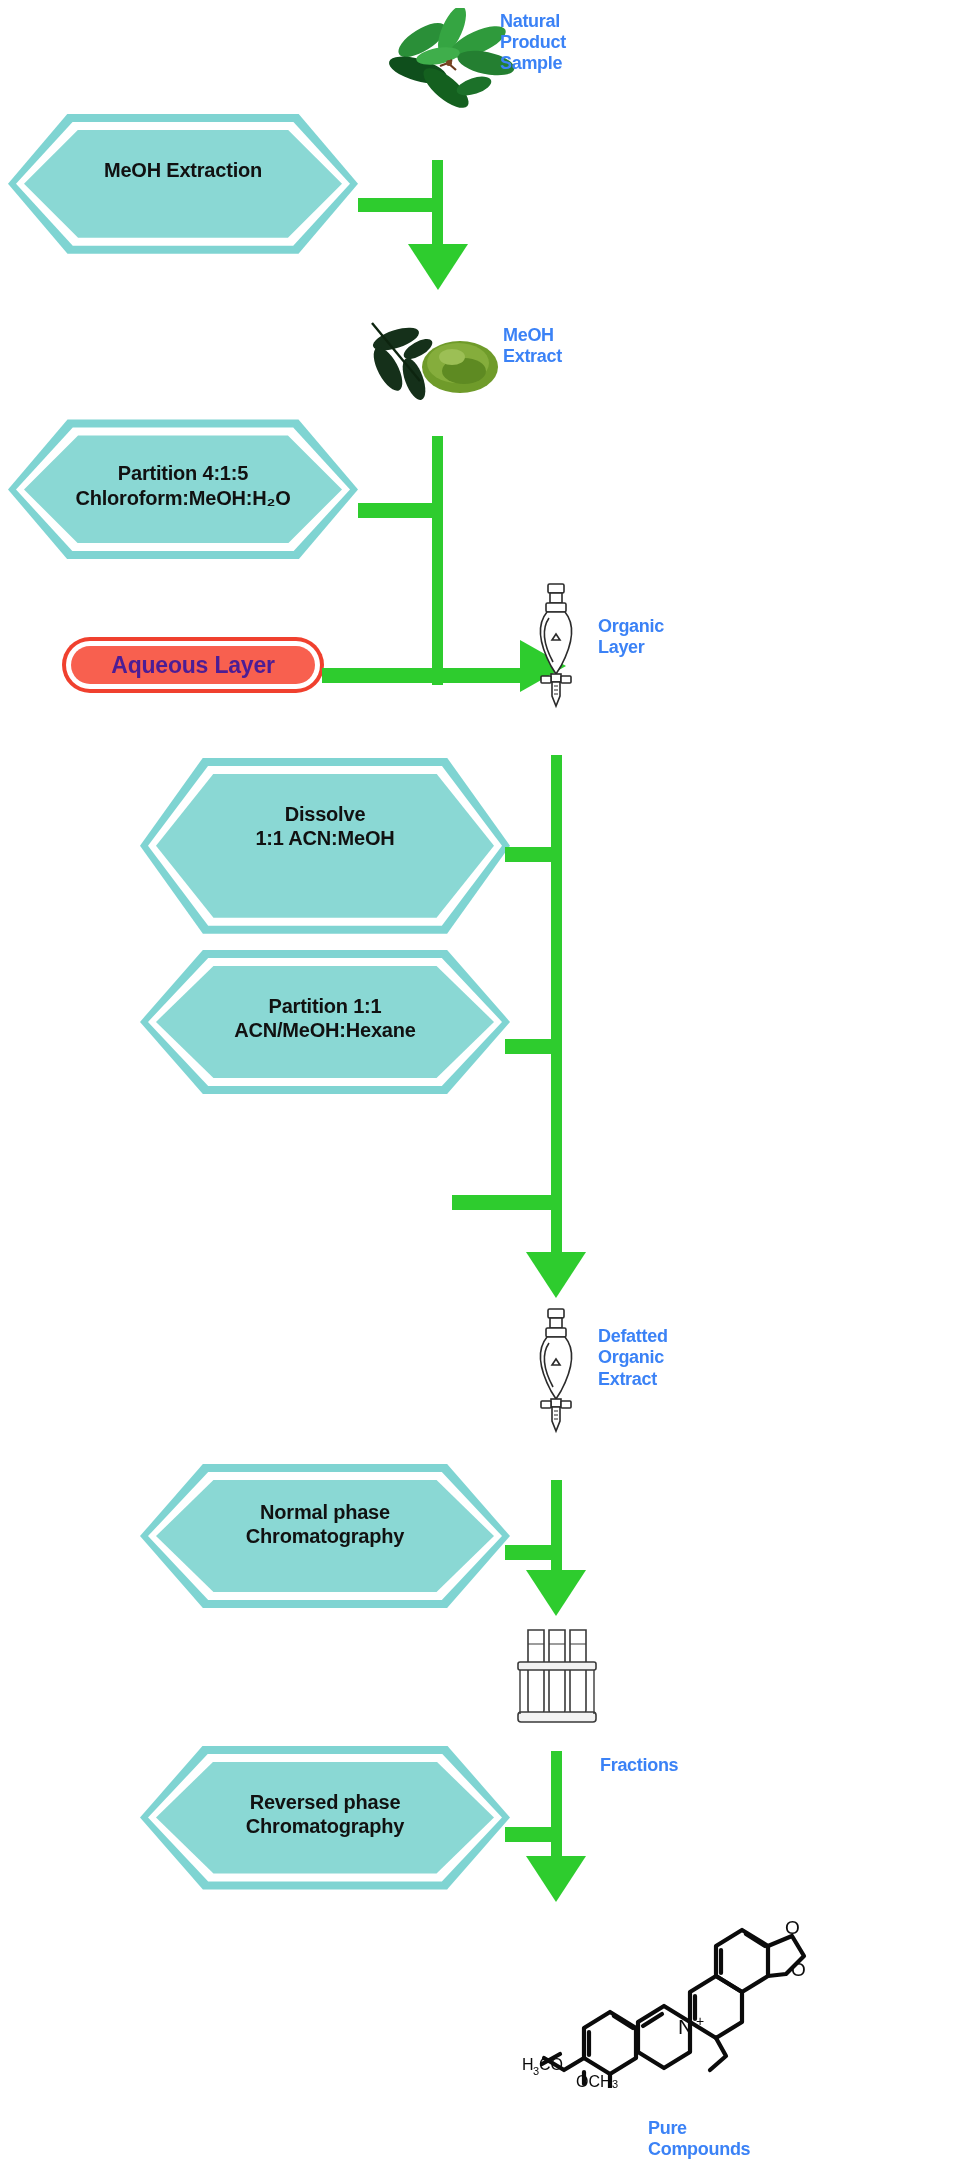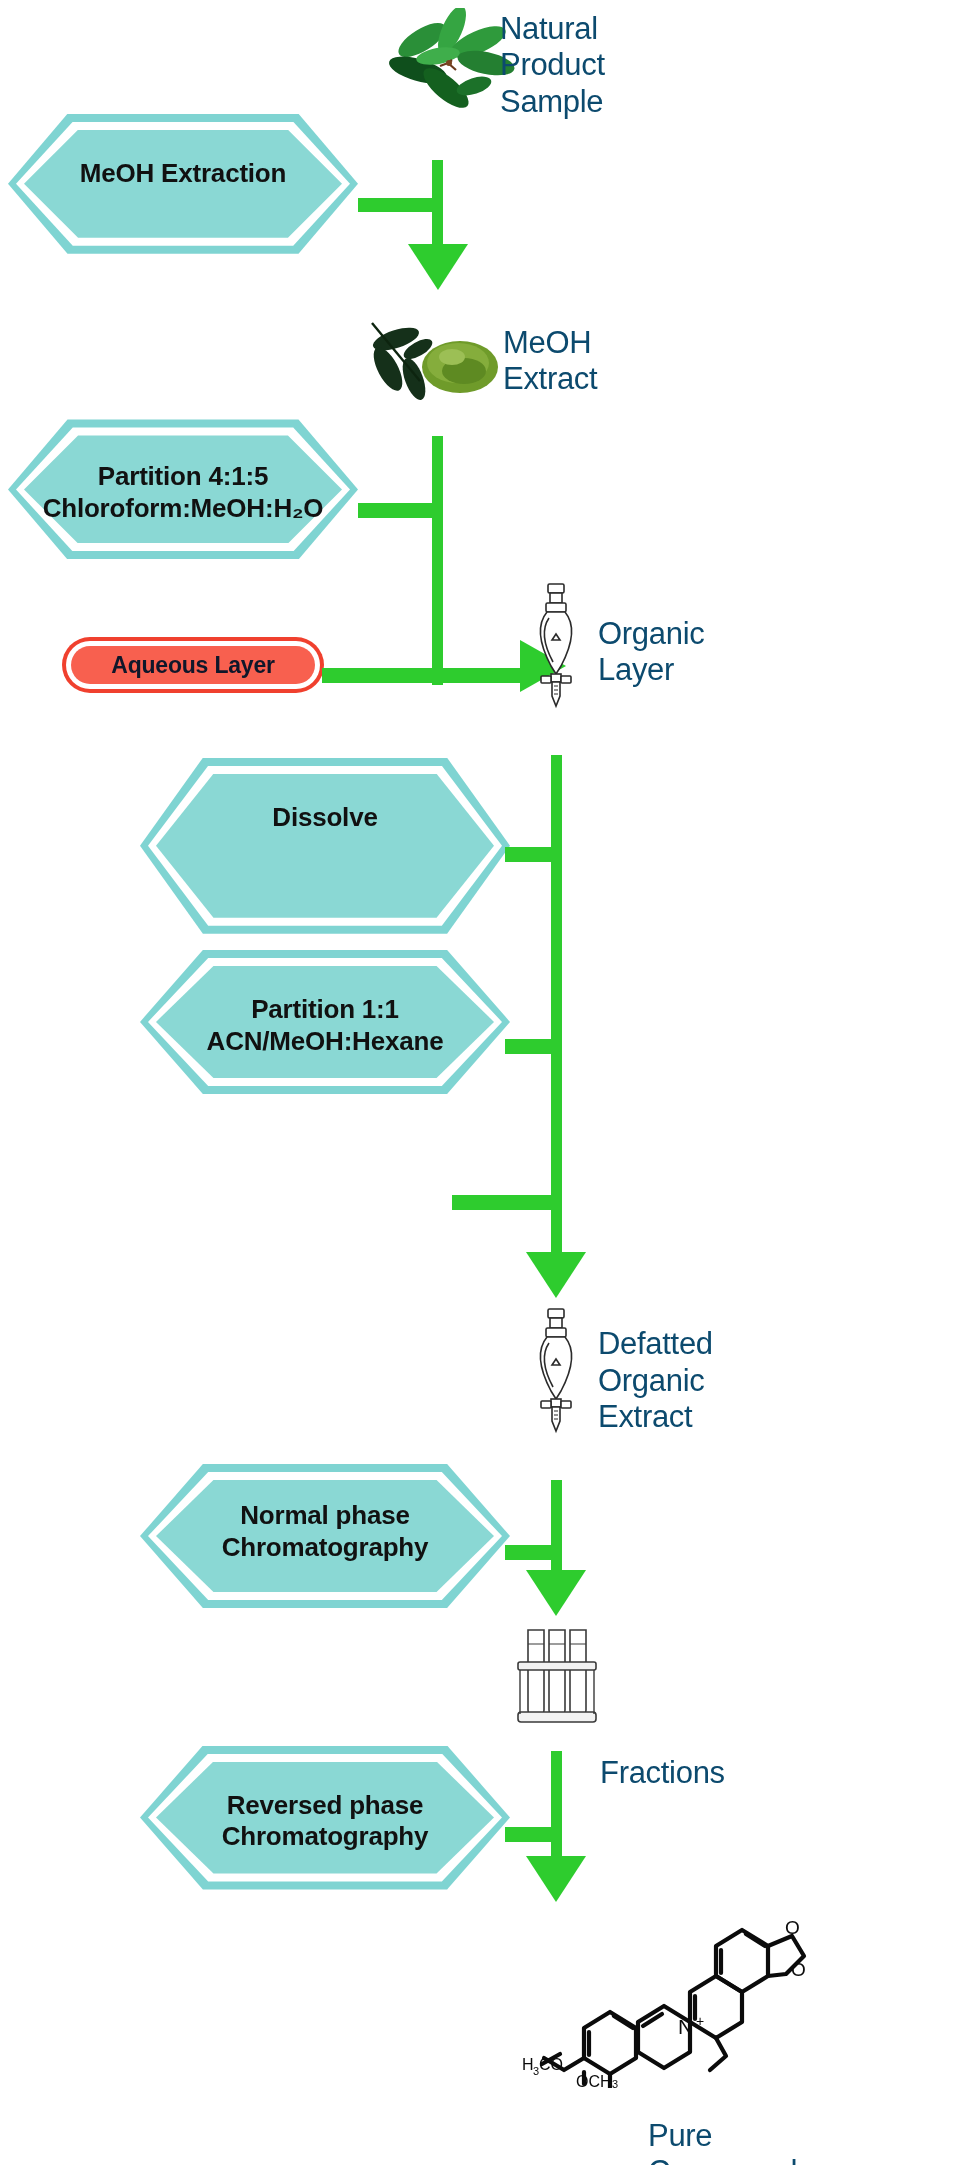--- a/index.html
+++ b/index.html
@@ -28,21 +28,21 @@
     background:#8ad8d4;
     clip-path:polygon(17% 0%, 83% 0%, 100% 50%, 83% 100%, 17% 100%, 0% 50%);
     display:flex;align-items:center;justify-content:center;
   }
   .hex-label{
     position:absolute;left:0;right:0;
     text-align:center;
     font-weight:bold;
     color:#111111;
     line-height:1.22;
-    font-size:26px;
+    font-size:20px;
     letter-spacing:-0.2px;
     pointer-events:none;
   }
   .hex-label .l2{display:block;}
 
   
   .pill-wrap{position:absolute;}
   .pill-outer{
     position:absolute;inset:0;
     background:#f0402e;
@@ -51,43 +51,43 @@
   .pill-gap{
     position:absolute;left:4px;top:4px;right:4px;bottom:4px;
     background:#ffffff;border-radius:999px;
   }
   .pill-inner{
     position:absolute;left:9px;top:9px;right:9px;bottom:9px;
     background:#f8604f;border-radius:999px;
     display:flex;align-items:center;justify-content:center;
   }
   .pill-label{
-    font-weight:bold;color:#0f172a;font-size:23px;letter-spacing:-0.2px;
+    font-weight:bold;color:#4c1d95;font-size:23px;letter-spacing:-0.2px;
   }
 
   
   .gline{position:absolute;background:#2ecc2e;}
   .garrow-down{
     position:absolute;width:0;height:0;
     border-left:30px solid transparent;
     border-right:30px solid transparent;
     border-top:46px solid #2ecc2e;
   }
   .garrow-right{
     position:absolute;width:0;height:0;
     border-top:26px solid transparent;
     border-bottom:26px solid #2ecc2e00;
     border-left:46px solid #2ecc2e;
     border-bottom-color:transparent;
   }
 
   
   .out-label{
-    position:absolute;font-weight:normal;color:#0c4a6e;
-    font-size:31px;line-height:1.18;letter-spacing:-0.3px;
+    position:absolute;font-weight:bold;color:#3b82f6;
+    font-size:18px;line-height:1.18;letter-spacing:-0.3px;
   }
 
   
   .art{position:absolute;}
 </style>
 </head>
 <body>
 
 <div id="canvas">
 
@@ -195,20 +195,21 @@
   </div>
 
   <div class="gline" style="left: 551px; top: 755.044px; width: 11px; height: 503.362px;"></div>
 
   <div class="hex-wrap" style="left: 140px; top: 757.75px; width: 370px; height: 176px;">
     <div class="hex-outer"></div>
     <div class="hex-gap"></div>
     <div class="hex-inner"></div>
     <div class="hex-label" style="top:44px;">
       <span>Dissolve</span>
+      <span class="l2">1:1 ACN:MeOH</span>
     </div>
   </div>
   <div class="gline" style="left: 505px; top: 847.056px; width: 52px; height: 14.8844px;"></div>
 
   <div class="hex-wrap" style="left: 140px; top: 949.894px; width: 370px; height: 144px;">
     <div class="hex-outer"></div>
     <div class="hex-gap"></div>
     <div class="hex-inner"></div>
     <div class="hex-label" style="top:44px;">
       <span>Partition 1:1</span>

